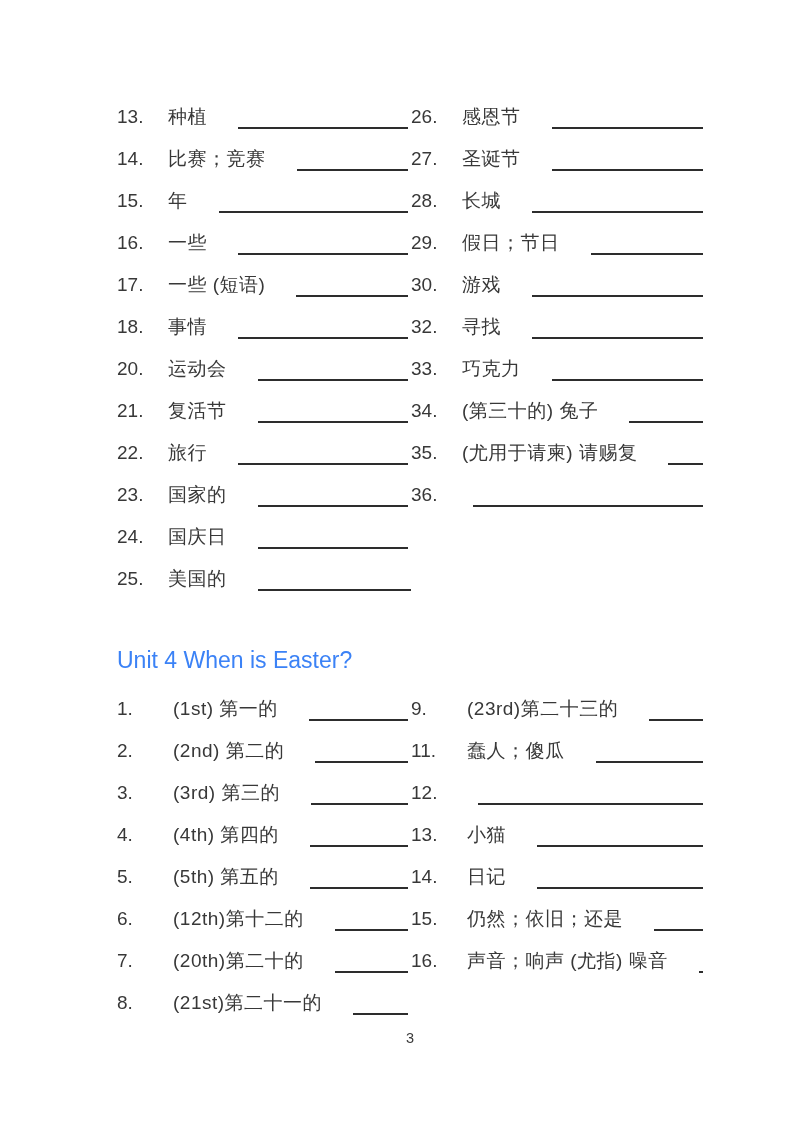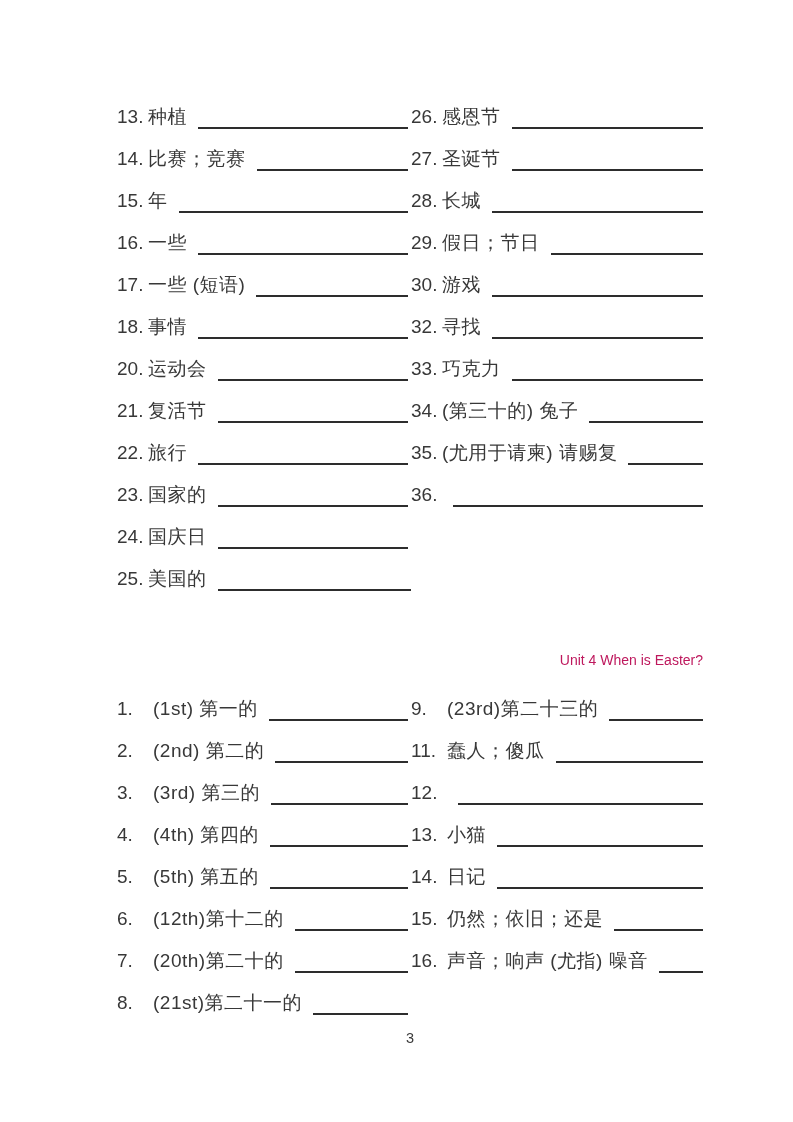--- a/index.html
+++ b/index.html
@@ -27,20 +27,21 @@
   .vocab-grid.top-section   { grid-template-rows: repeat(12, 42px); }
   .vocab-grid.unit4-section { grid-template-rows: repeat(8, 42px); }
   .row {
     display: flex;
     align-items: flex-start;
     height: 42px;
     line-height: 42px;
     font-size: 19px;
     white-space: nowrap;
     overflow: hidden;
+    gap: 20px;
   }
   .row.col-left { padding-right: 3px; }
   .num {
     display: inline-block;
     min-width: 31px;
     flex: 0 0 auto;
   }
   .unit4-section .num { min-width: 36px; }
   .label {
     flex: 0 1 auto;
@@ -50,25 +51,24 @@
     flex: 1 1 auto;
     min-width: 36px;
     height: 2px;
     border-bottom: 2px solid #2d2d2d;
     align-self: flex-end;
     margin-bottom: 9px;
     margin-left: 11px;
   }
   .unit-title {
     margin: 47px 0 0 0;
-    font-size: 14px;
+    font-size: 23px;
     font-weight: 400;
     line-height: 26px;
-    color: #be185d;
-    text-align: right;
+    color: #3b82f6;
   }
   .unit4-section { margin-top: 15px; }
   .page-number {
     margin-top: 5px;
     text-align: center;
     font-size: 14.5px;
     line-height: 18px;
     color: #3a3a3a;
   }
 </style>

